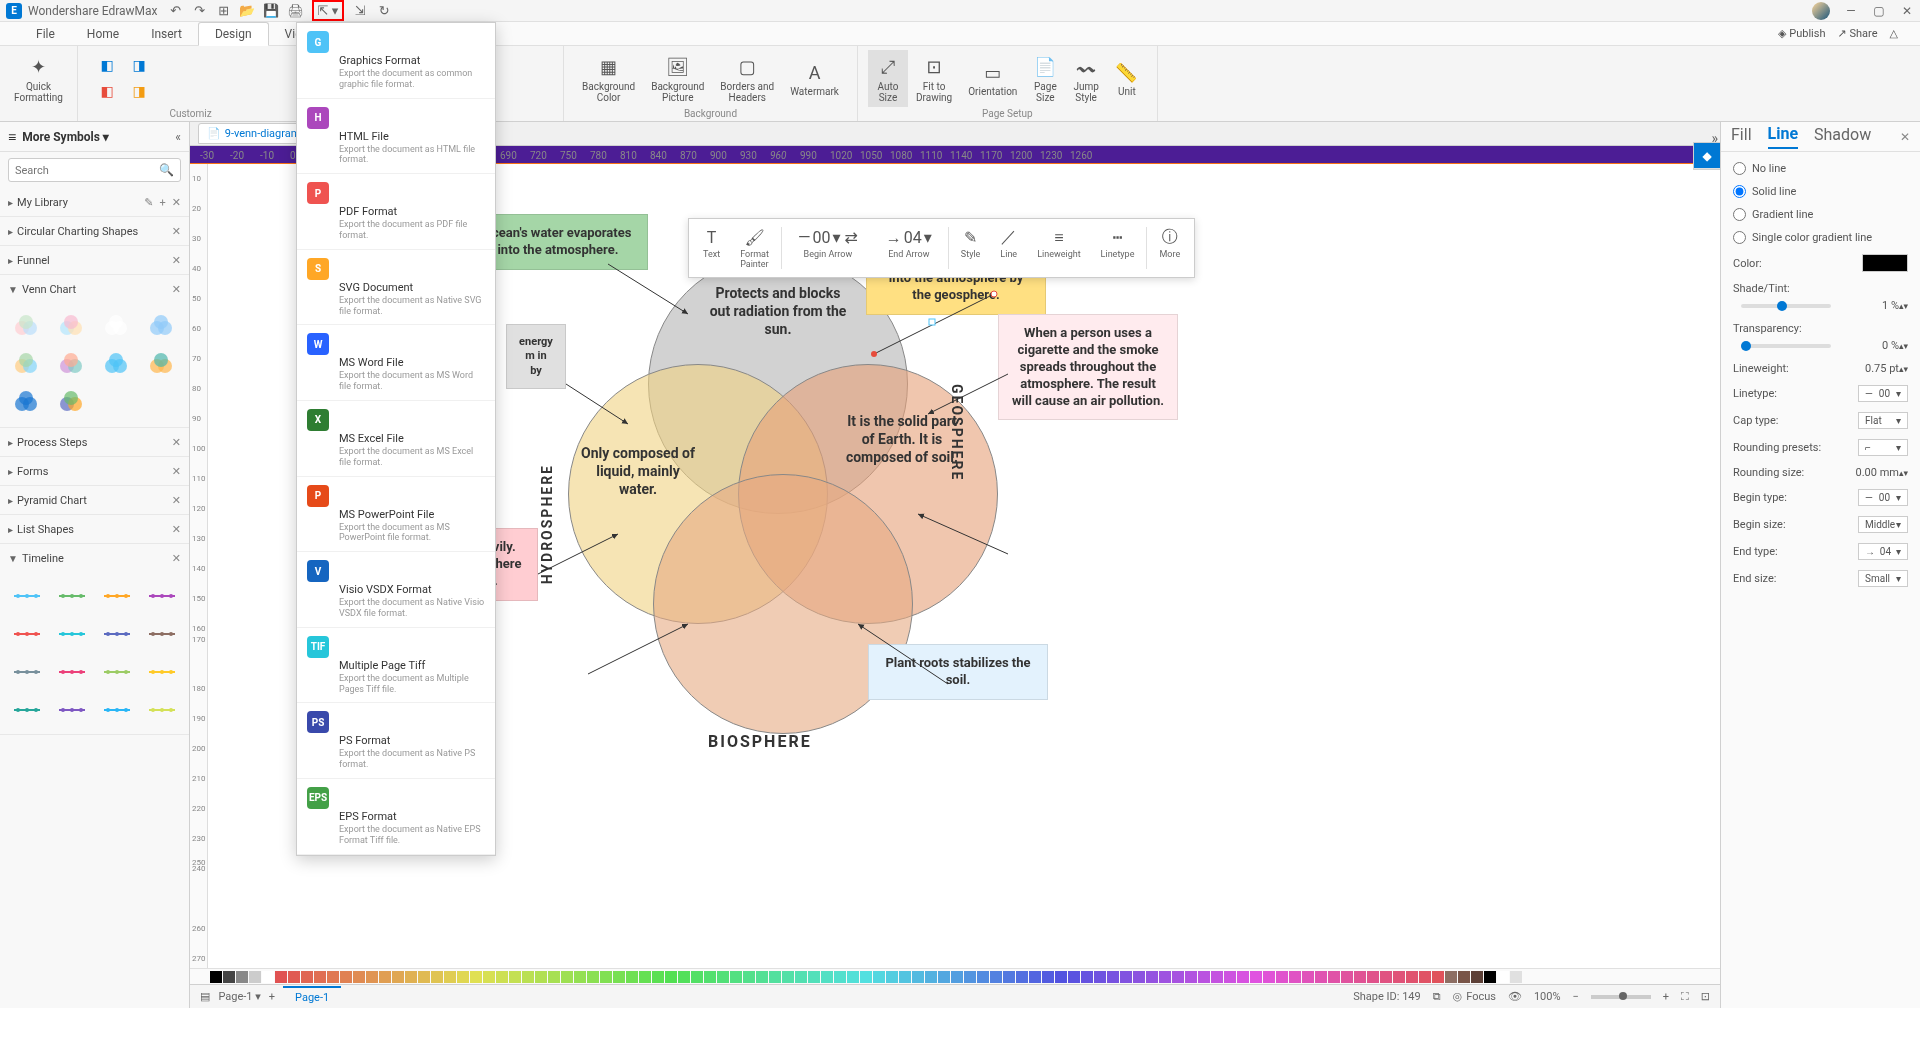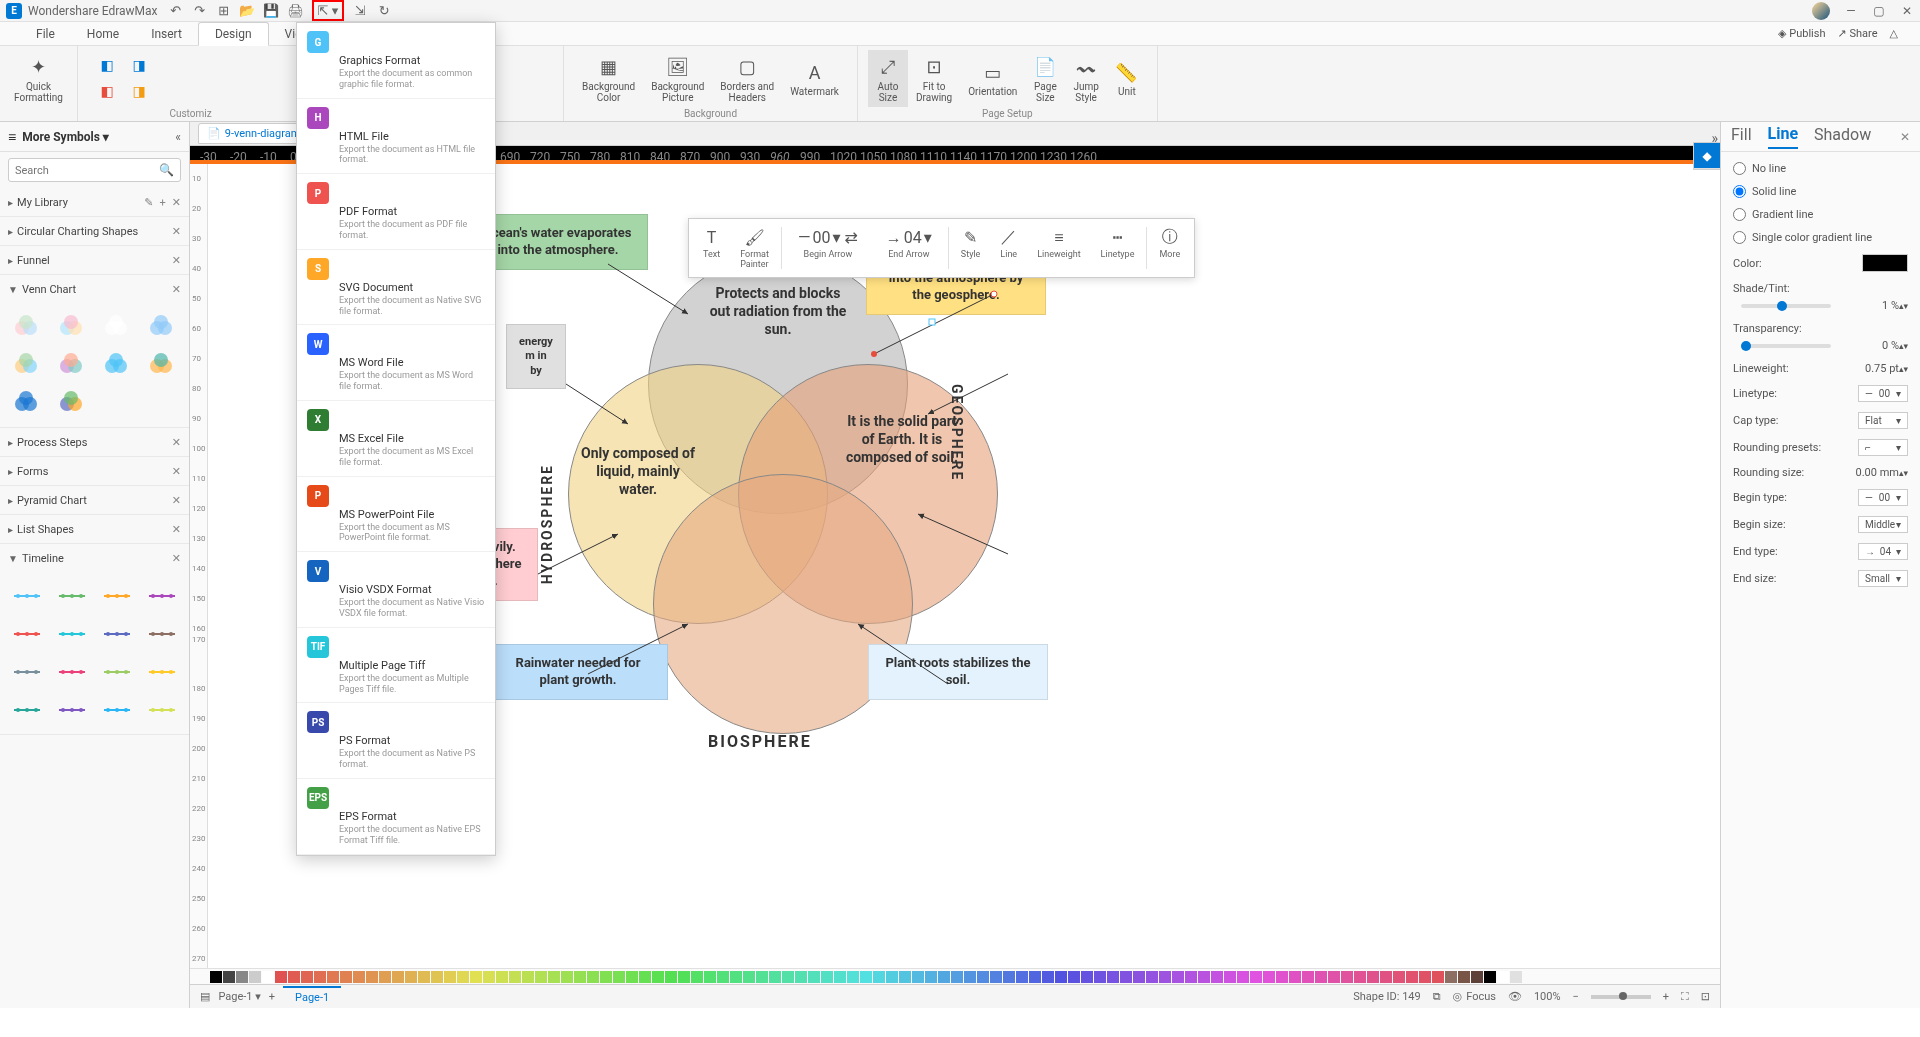--- a/index.html
+++ b/index.html
@@ -62,21 +62,21 @@
 .shape-grid { display:grid; grid-template-columns:repeat(4,1fr); gap:6px; padding:8px;}
 .shape-cell { height:32px; display:flex; align-items:center; justify-content:center;}
 .venn3 { position:relative; width:28px;height:24px;}
 .venn3 .c { position:absolute; width:14px;height:14px;border-radius:50%;opacity:.7;}
 
 
 .canvas-wrapper { flex:1; display:flex; flex-direction:column; position:relative;}
 .doc-tab { height:24px; background:#f0f0f0; display:flex; align-items:center; padding-left:8px; border-bottom:1px solid #d0d0d0;}
 .doc-tab .dtab { display:flex; align-items:center; gap:4px; padding:3px 8px; background:#fff; border:1px solid #ccc; border-radius:3px 3px 0 0; font-size:11px; color:#0078d4;}
 
-.ruler-h { height:18px; background:#000000; border-bottom:4px solid #f97316; display:flex; position:relative; overflow:hidden; font-size:12px; color:#888;}
+.ruler-h { height:18px; background:#4c1d95; border-bottom:1px solid #f97316; display:flex; position:relative; overflow:hidden; font-size:10px; color:#888;}
 .ruler-h .tick { position:absolute; top:4px;}
 .canvas-body { flex:1; display:flex; overflow:hidden;}
 .ruler-v { width:18px; background:#fafafa; border-right:1px solid #ddd; position:relative; font-size:8px; color:#888;}
 .ruler-v .tick { position:absolute; left:2px; writing-mode:horizontal-tb;}
 .canvas { flex:1; background:#fff; position:relative; overflow:hidden;}
 .page { position:absolute; left:100px; top:-10px; width:880px; height:750px; background:#fff;}
 
 
 .venn-circle { position:absolute; width:260px;height:260px;border-radius:50%; border:1px solid #888;}
 .venn-text { position:absolute; text-align:center; font-size:14px; font-weight:bold; color:#333; line-height:1.3;}
@@ -679,21 +679,21 @@
           <span class="tick" style="top: 430px;">150</span>
           <span class="tick" style="top: 460px;">160</span>
           <span class="tick" style="top: 471px;">170</span>
           <span class="tick" style="top: 520px;">180</span>
           <span class="tick" style="top: 550px;">190</span>
           <span class="tick" style="top: 580px;">200</span>
           <span class="tick" style="top: 610px;">210</span>
           <span class="tick" style="top: 640px;">220</span>
           <span class="tick" style="top: 670px;">230</span>
           <span class="tick" style="top: 700px;">240</span>
-          <span class="tick" style="top: 730px;">250</span>
+          <span class="tick" style="top: 694px;">250</span>
           <span class="tick" style="top: 760px;">260</span>
           <span class="tick" style="top: 790px;">270</span>
         </div>
       <div class="canvas">
 
         <div class="float-toolbar">
           <div class="float-btn">
               <span class="ficon">T</span>
               <span class="flabel">Text</span>
             </div>
@@ -746,22 +746,22 @@
           <div class="venn-text" style="left:230px;top:310px;writing-mode:vertical-rl;transform:rotate(180deg);letter-spacing:2px;font-size:14px;">HYDROSPHERE</div>
           <div class="venn-text" style="left:640px;top:230px;writing-mode:vertical-rl;letter-spacing:2px;font-size:14px;">GEOSPHERE</div>
           <div class="venn-text" style="left:400px;top:578px;letter-spacing:2px;font-size:16px;">BIOSPHERE</div>
 
           <div class="venn-text" style="left:400px;top:130px;width:140px;">Protects and blocks out radiation from the sun.</div>
           <div class="venn-text" style="left:270px;top:290px;width:120px;">Only composed of liquid, mainly water.</div>
           <div class="venn-text" style="left:534px;top:258px;width:120px;">It is the solid part of Earth. It is composed of soil.</div>
 
           <div class="info-box" style="left:160px;top:60px;width:180px;background:#a5d6a7;">ocean's water evaporates into the atmosphere.</div>
           <div class="info-box" style="left:558px;top:88px;width:180px;background:#ffe082;">energy is reflected back into the atmosphere by the geosphere.</div>
+          <div class="info-box" style="left:690px;top:160px;width:180px;background:#ffebee;">When a person uses a cigarette and the smoke spreads throughout the atmosphere. The result will cause an air pollution.</div>
           <div class="info-box" style="left:560px;top:490px;width:180px;background:#e3f2fd;">Plant roots stabilizes the soil.</div>
-          <div class="info-box" style="left:180px;top:490px;width:180px;background:#bbdefb;">Rainwater needed for plant growth.</div>
           <div class="info-box" style="left:70px;top:374px;width:160px;background:#ffcdd2;">pours down heavily. Especially when there are typhoons.</div>
           <div class="info-box" style="left:198px;top:170px;width:60px;background:#e0e0e0;font-size:11px;">energy m in by</div>
 
           <svg style="position:absolute;left:556px;top:132px;" width="140" height="80">
             <line x1="130" y1="8" x2="10" y2="68" stroke="#333" stroke-width="1"></line>
             <circle cx="130" cy="8" r="3" fill="#fff" stroke="#e74c3c"></circle>
             <circle cx="10" cy="68" r="3" fill="#e74c3c"></circle>
             <rect x="65" y="33" width="6" height="6" fill="#fff" stroke="#4fc3f7"></rect>
           </svg>
 

